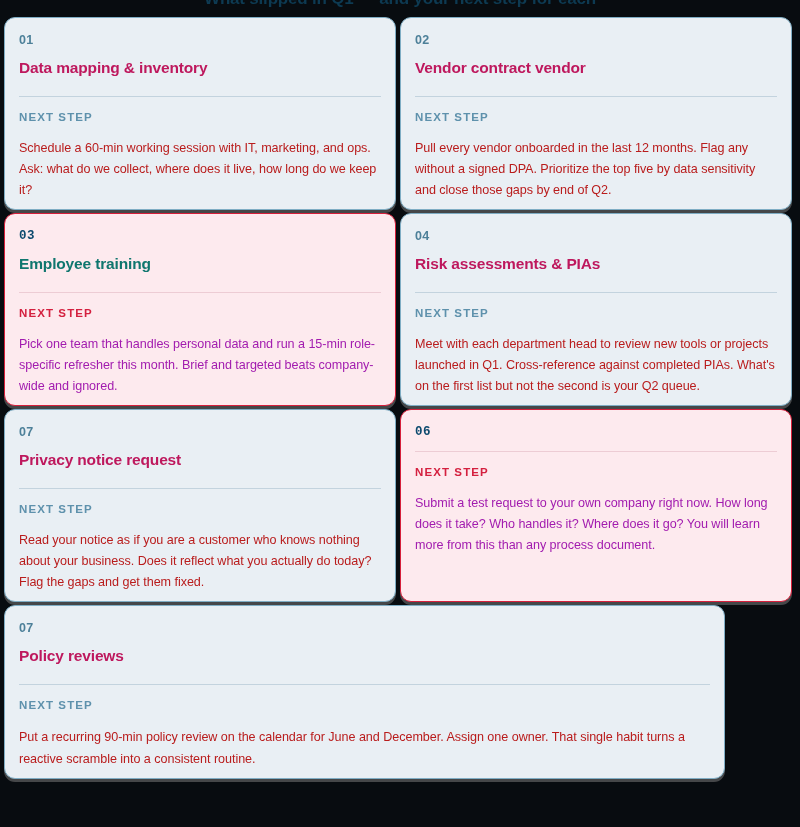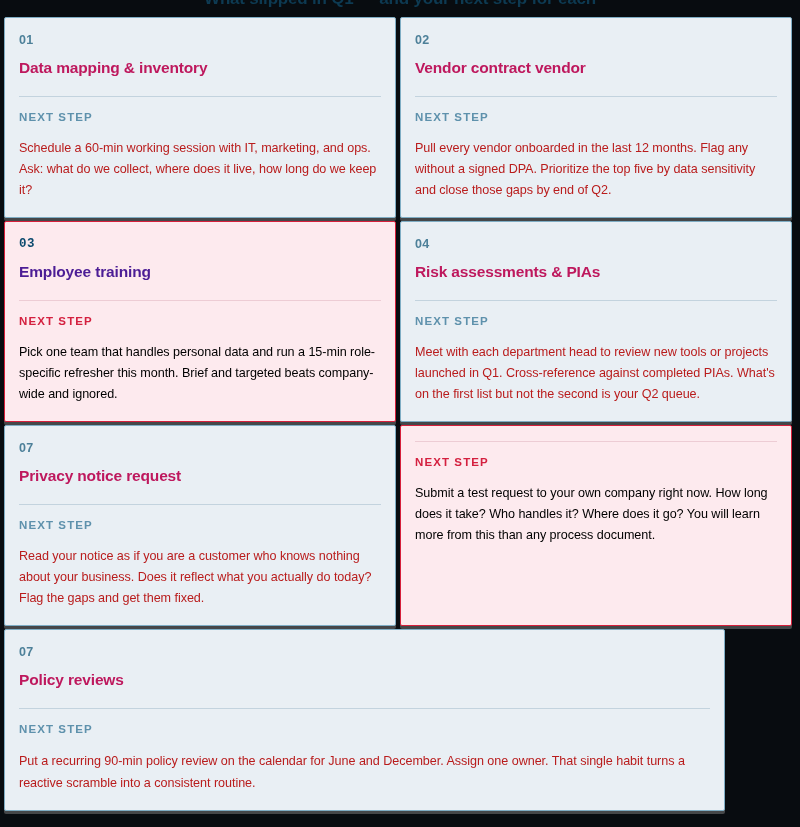--- a/index.html
+++ b/index.html
@@ -29,22 +29,22 @@
   .grid {
     position:absolute; top:17px; left:4px;
     width:792px;
     display:flex; flex-wrap:wrap;
     gap:3px 4px;
     align-content:flex-start;
   }
 
   .card {
     width:392px;
-    border-radius:2px;
-    padding:15px 14px 16px 14px;
+    border-radius:11px;
+    padding:15px 14px 8px 14px;
     position:relative;
     box-shadow:0 3px 0 0 rgba(120,120,120,0.55);
   }
   .card.wide { width:721px; }
 
   
   .card.blue {
     background:#e9eff4;
     border:1.5px solid #7fadc4;
   }
@@ -53,24 +53,24 @@
   .card.blue .rule  { background:#c3d3de; }
   .card.blue .step  { color:#5e91ac; }
   .card.blue .body  { color:#b91c1c; }
 
   
   .card.red {
     background:#fdeaee;
     border:1.5px solid #d61f3b;
   }
   .card.red .num   { color:#0c4a6e;font-family:Liberation Mono, monospace; }
-  .card.red .title { color:#4c1d95; }
+  .card.red .title { color:#0f766e; }
   .card.red .rule  { background:#edccd4; }
   .card.red .step  { color:#d4203f; }
-  .card.red .body  { color:#000000; }
+  .card.red .body  { color:#a21caf; }
 
   .num {
     font-size:12.5px; font-weight:bold; letter-spacing:0.4px;
     margin-bottom:12px;
   }
   .title {
     font-size:15.5px; font-weight:bold; letter-spacing:-0.15px;
     margin-bottom:19px;
   }
   .rule { height:1px; width:100%; margin-bottom:14px; }
@@ -122,20 +122,21 @@
         <div class="body">Meet with each department head to review new tools or projects launched in Q1. Cross-reference against completed PIAs. What's on the first list but not the second is your Q2 queue.</div>
       </div>
       <div class="card blue">
         <div class="num">07</div>
         <div class="title">Privacy notice request</div>
         <div class="rule"></div>
         <div class="step">NEXT STEP</div>
         <div class="body">Read your notice as if you are a customer who knows nothing about your business. Does it reflect what you actually do today? Flag the gaps and get them fixed.</div>
       </div>
       <div class="card red">
+        <div class="num">06</div>
         <div class="rule"></div>
         <div class="step">NEXT STEP</div>
         <div class="body">Submit a test request to your own company right now. How long does it take? Who handles it? Where does it go? You will learn more from this than any process document.</div>
       </div>
       <div class="card blue wide">
         <div class="num">07</div>
         <div class="title">Policy reviews</div>
         <div class="rule"></div>
         <div class="step">NEXT STEP</div>
         <div class="body">Put a recurring 90-min policy review on the calendar for June and December. Assign one owner. That single habit turns a reactive scramble into a consistent routine.</div>

